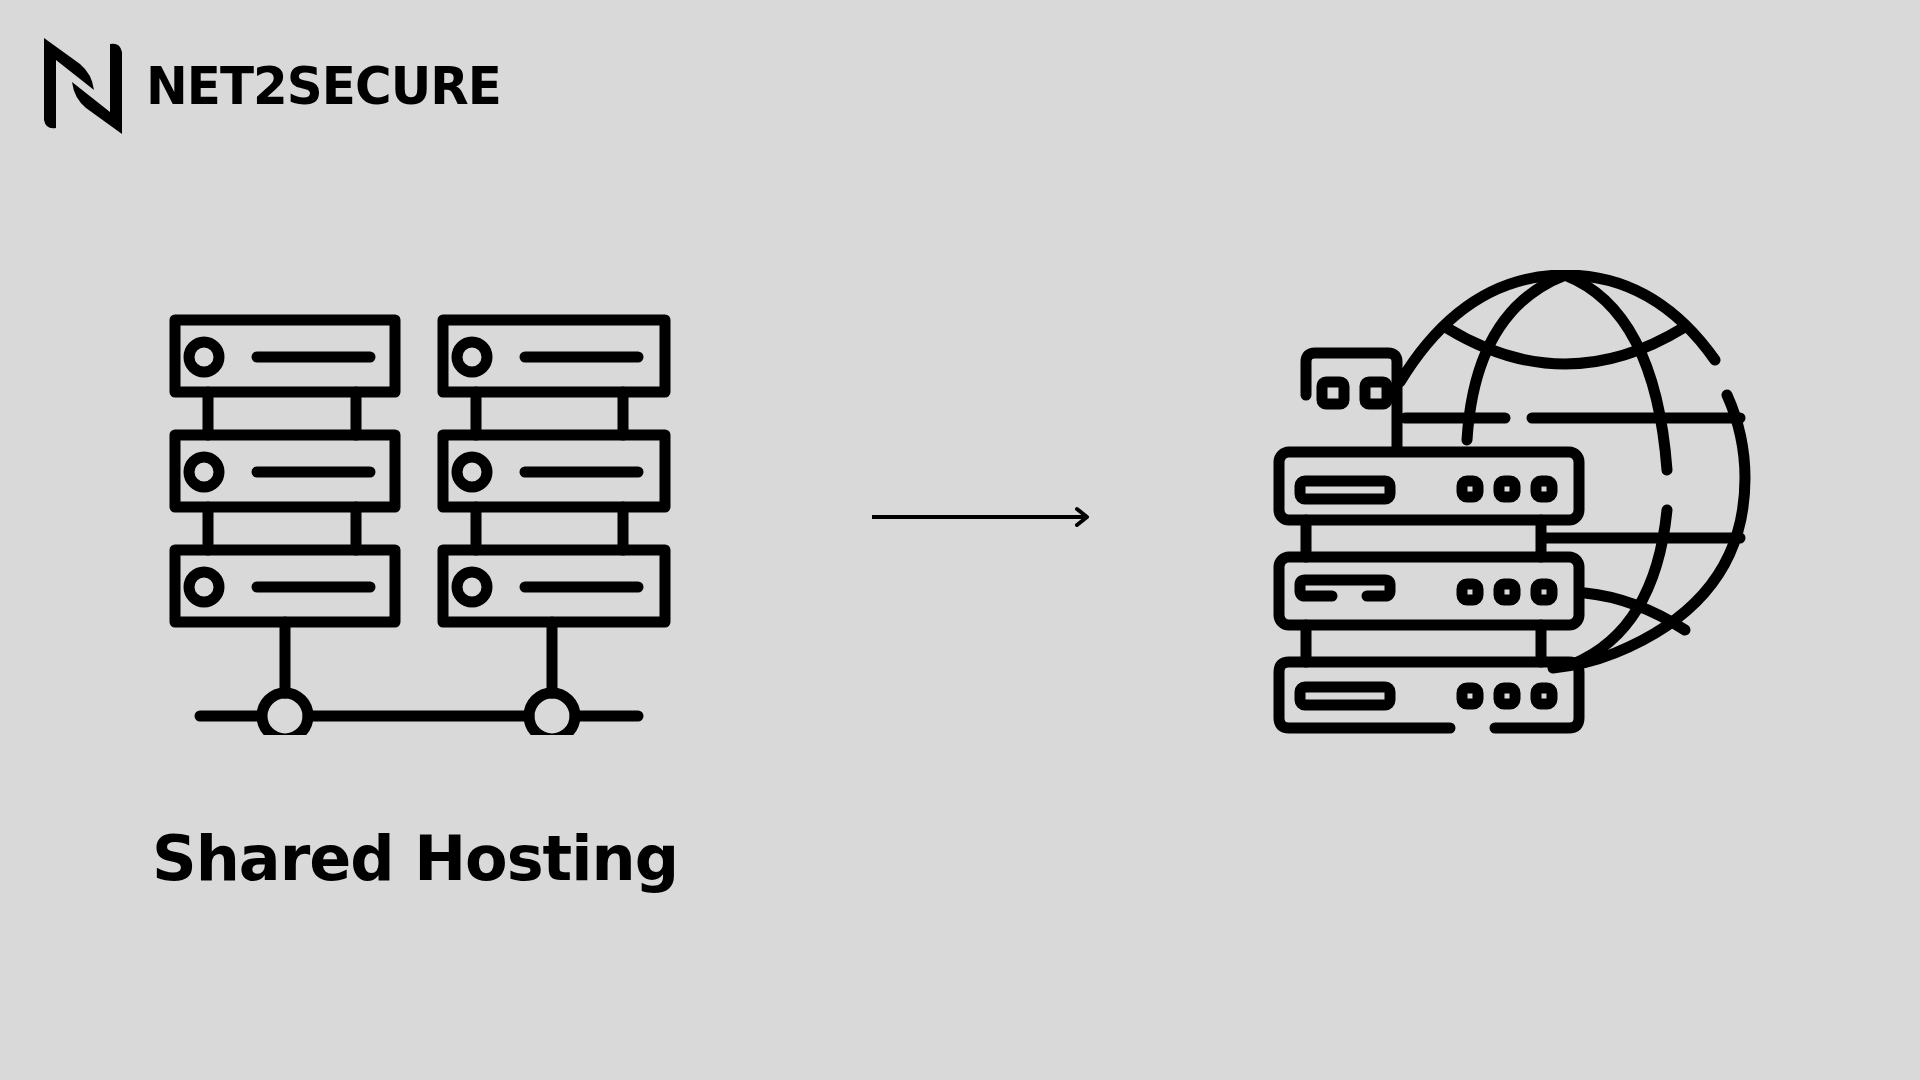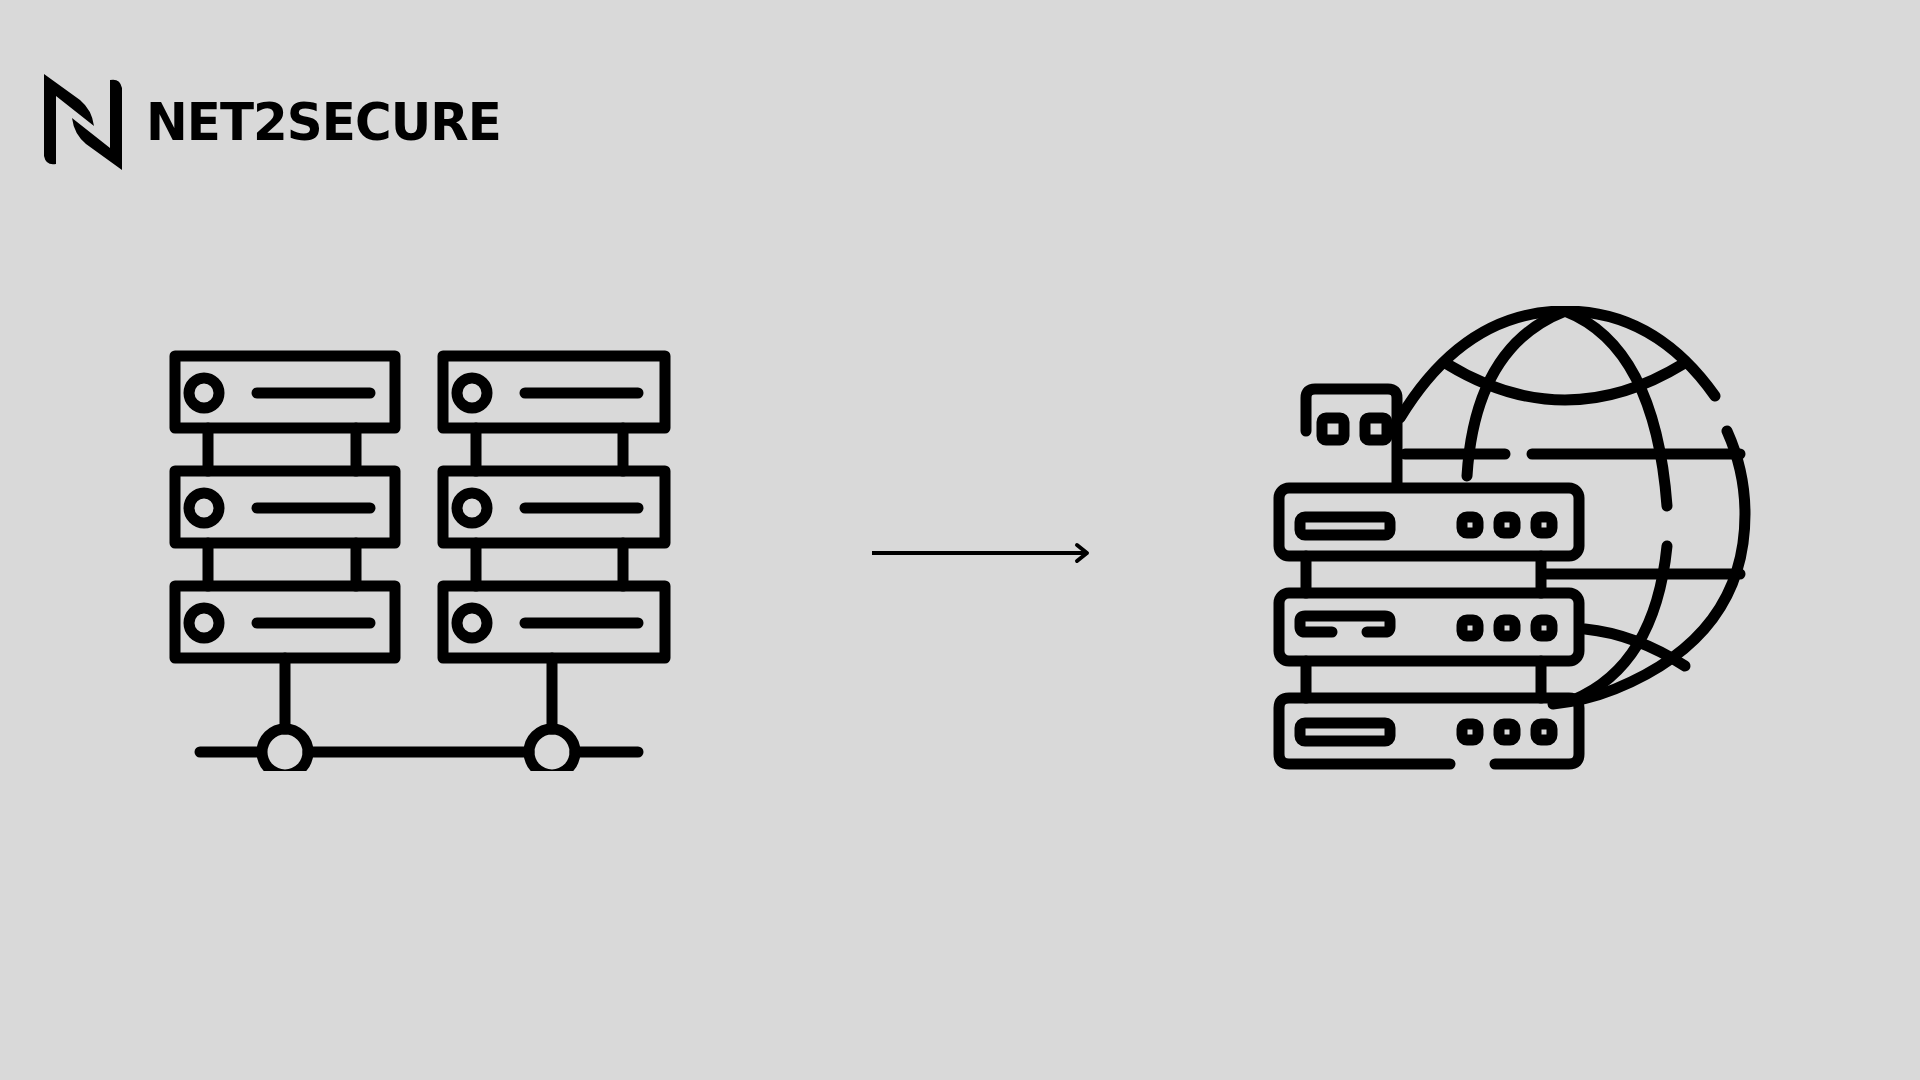--- a/index.html
+++ b/index.html
@@ -4,21 +4,21 @@
   <style>
     html, body {
       margin: 0;
       padding: 0;
       width: 1920px;
       height: 1080px;
       overflow: hidden;
       background: #d9d9d9;
       font-family: "Liberation Sans", sans-serif;
     }
-    .stage { position: relative; width: 1920px; height: 928px; margin-top: 36px; }
+    .stage { position: relative; width: 1920px; height: 928px; }
 
     .logo {
       position: absolute;
       left: 42px;
       top: 38px;
       display: flex;
       align-items: center;
     }
     .logo-mark { width: 82px; height: 96px; display: block; }
     .logo-text {
@@ -153,14 +153,15 @@
       <line x1="286" y1="355" x2="286" y2="392"></line>
 
       <path d="M195 458 L34 458 Q24 458 24 448 L24 402 Q24 392 34 392 L314 392 Q324 392 324 402 L324 448 Q324 458 314 458 L240 458"></path>
       <rect x="45" y="417" width="90" height="18" rx="5"></rect>
       <rect x="207" y="418" width="16" height="16" rx="5"></rect>
       <rect x="244" y="418" width="16" height="16" rx="5"></rect>
       <rect x="281" y="418" width="16" height="16" rx="5"></rect>
     </g>
   </svg>
 
+  <div class="label label-shared">Shared Hosting</div>
 
 </div>
 
 </body></html>

